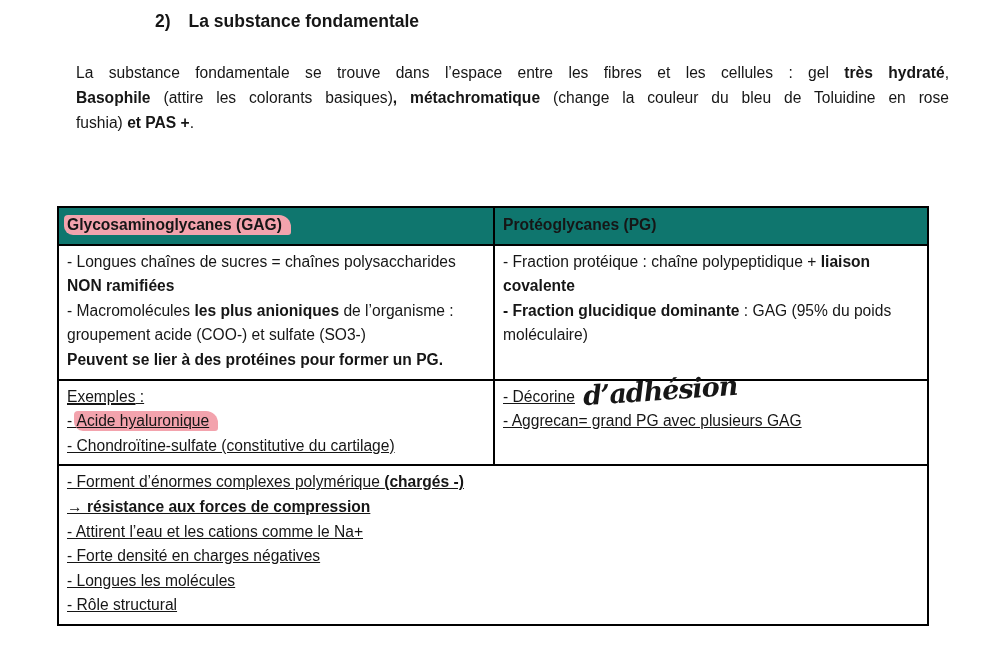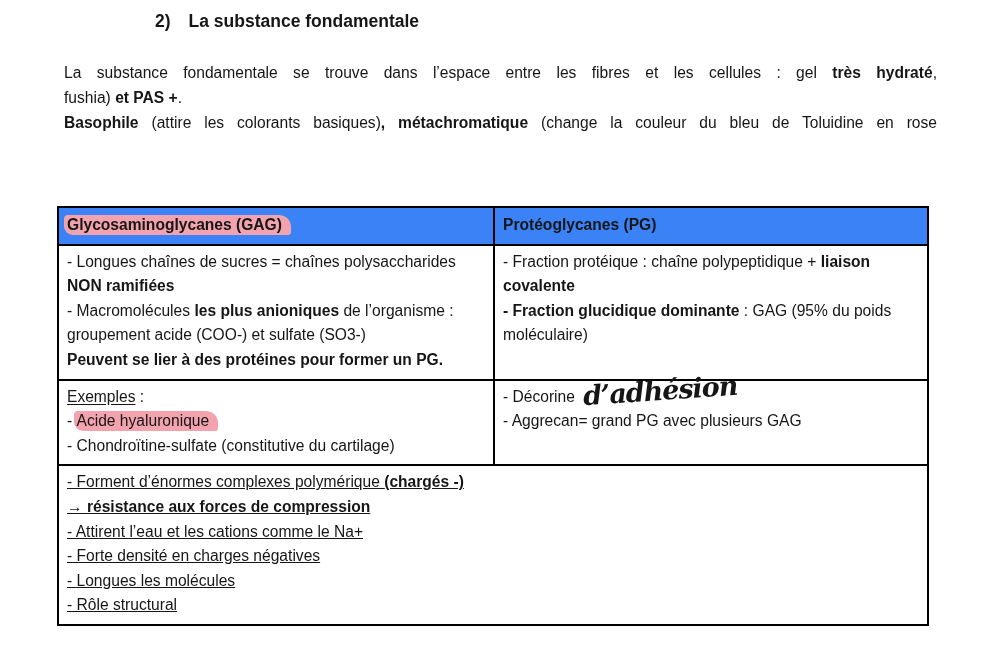--- a/index.html
+++ b/index.html
@@ -20,21 +20,21 @@
     position: absolute; left: 155px; top: 11px;
     font-size: 17.5px; font-weight: bold;
     display: flex; gap: 18px;
   }
   .doc-title .ttext {
     text-decoration-thickness: 2px;
     text-underline-offset: 3px;
   }
   
   .intro {
-    position: absolute; left: 64px; top: 60px;
+    position: absolute; left: 76px; top: 60px;
     width: 873px;
     font-size: 15.6px;
     line-height: 25.2px;
   }
   .tline { min-height: 1em; }
   .intro .tline.j { text-align: justify; text-align-last: justify; }
   
   .doc-table {
     position: absolute; left: 57px; top: 206px;
     border-collapse: collapse;
@@ -43,29 +43,29 @@
   .doc-table th, .doc-table td {
     border: 2px solid #000000;
     vertical-align: top;
     text-align: left;
     padding: 4px 8px 6px 8px;
     font-size: 15.6px;
     line-height: 24.6px;
     font-weight: normal;
   }
   .doc-table th {
-    background: #3b82f6;
+    background: #0f766e;
     font-weight: bold;
     height: 37px;
     padding-top: 5px;
   }
   .col-gag { width: 436px; }
   .col-pg  { width: 434px; }
   .row-props td { height: 112px; }
-  .row-examples td { height: 60px; }
+  .row-examples td { height: 60px; text-decoration: underline; }
   .row-shared td { height: 157px; text-decoration: underline; }
   
   .b  { font-weight: bold; }
   .u  { text-decoration: underline; text-underline-offset: 2px; }
   .hl {
     background: #f3a3ad;
     border-radius: 4px 12px 3px 9px;
     padding: 1px 9px 2px 3px;
     margin-left: -3px;
   }
@@ -86,22 +86,22 @@
 
 <div class="page">
 
   <div class="doc-title">
     <span class="tnum">2)</span>
     <span class="ttext">La substance fondamentale</span>
   </div>
 
   <div class="intro">
       <div class="tline j"><span>La substance fondamentale se trouve dans l’espace entre les fibres et les cellules : gel </span><span class="b">très hydraté</span><span>,</span></div>
+      <div class="tline j"><span class="b">Basophile</span><span> (attire les colorants basiques)</span><span class="b">, métachromatique</span><span> (change la couleur du bleu de Toluidine en rose</span></div>
       <div class="tline"><span>fushia) </span><span class="b">et PAS +</span><span>.</span></div>
-      <div class="tline j"><span class="b">Basophile</span><span> (attire les colorants basiques)</span><span class="b">, métachromatique</span><span> (change la couleur du bleu de Toluidine en rose</span></div>
     </div>
 
   <table class="doc-table">
     <colgroup>
       <col class="col-gag">
       <col class="col-pg">
     </colgroup>
     <tbody>
         <tr>
       <th>

